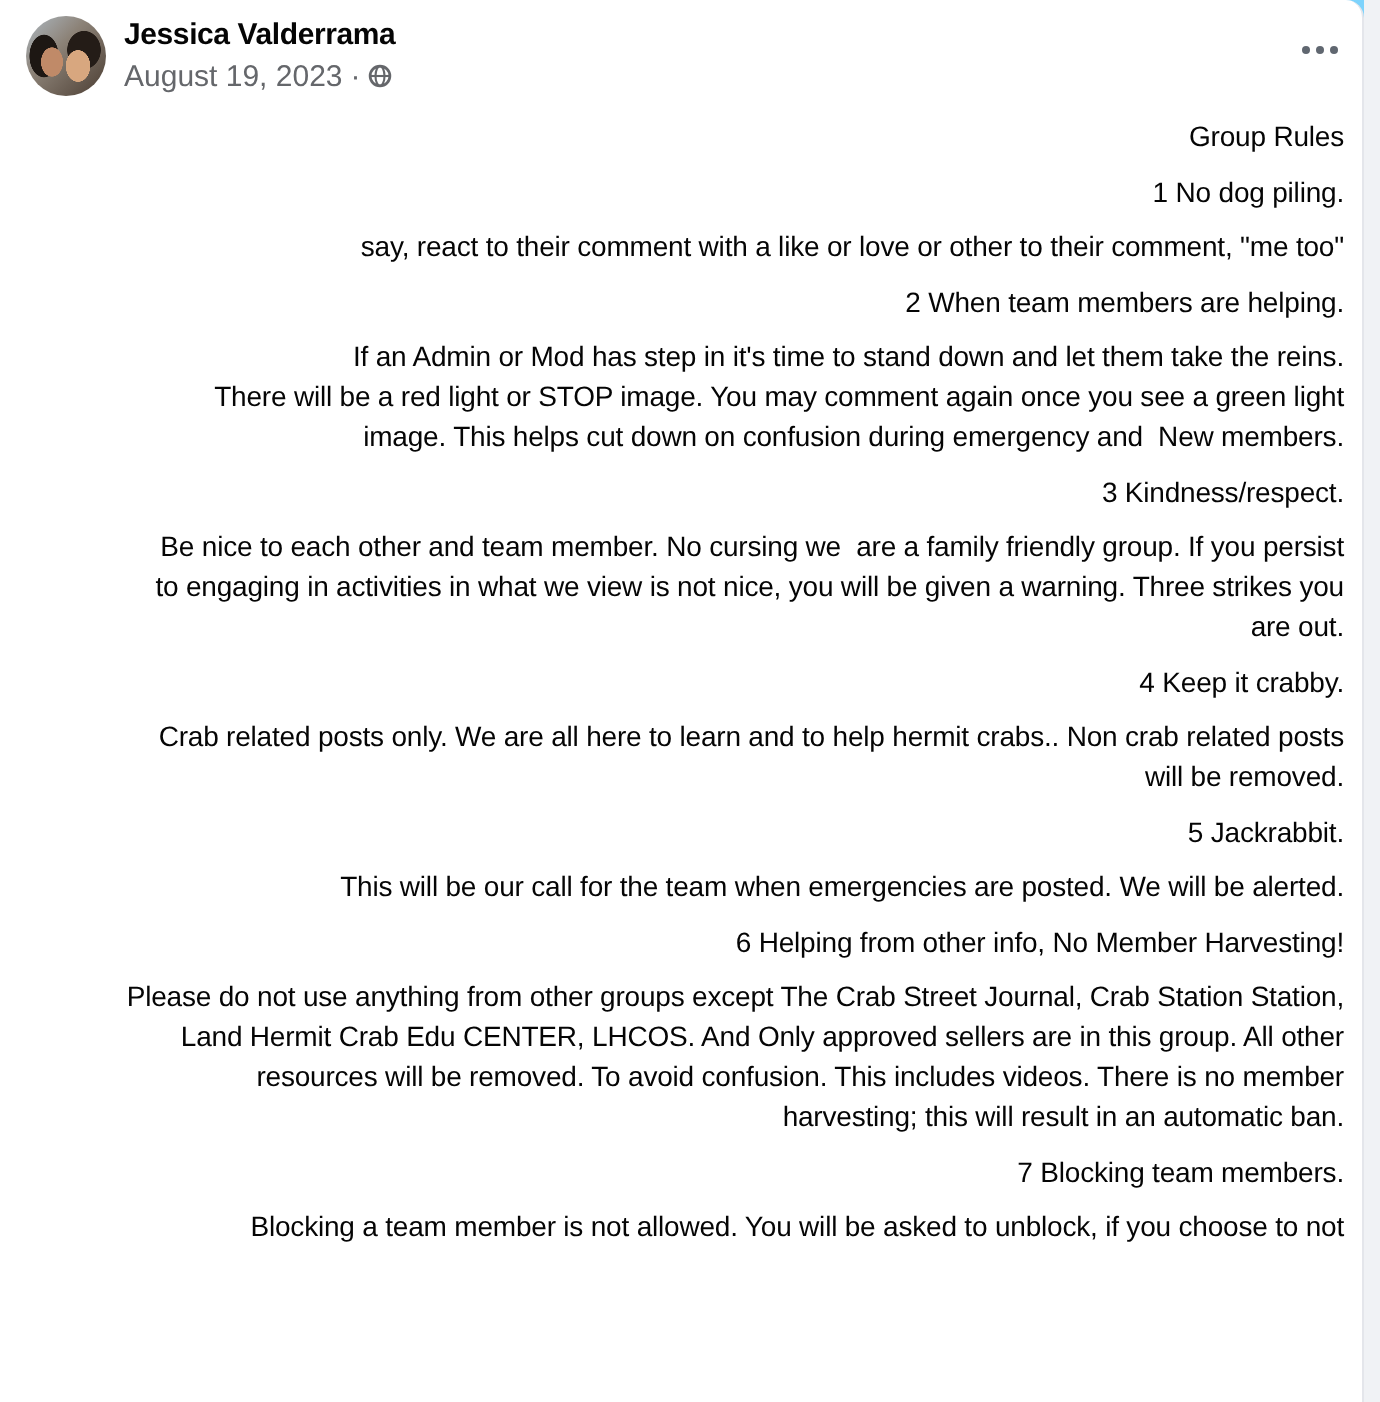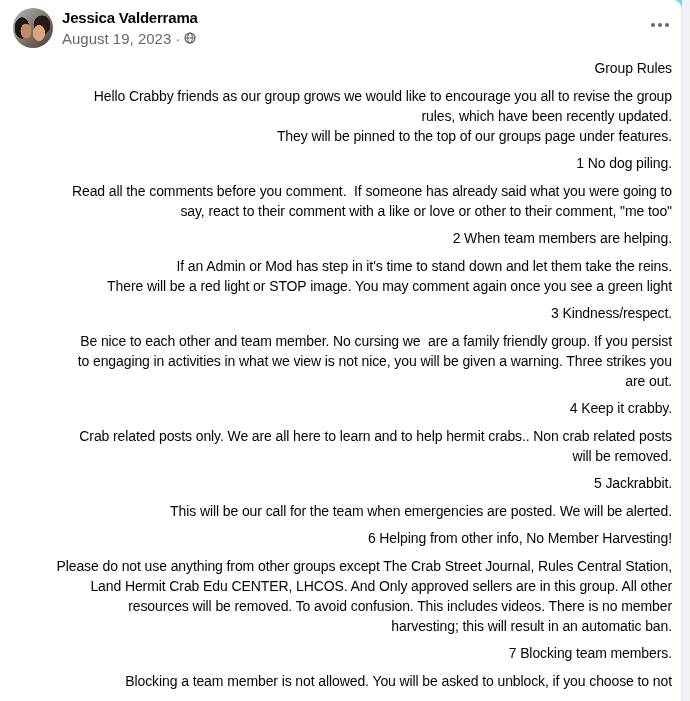--- a/index.html
+++ b/index.html
@@ -120,37 +120,32 @@
         <span class="dot"></span>
         <span class="dot"></span>
       </div>
     </div>
 
     <div class="post-body" id="post-text">
         <div class="paragraph">
           <div class="line">Group Rules</div>
         </div>
         <div class="paragraph">
-          <div class="line">Hello Crabby friends as our group grows we would like to encourage you all to revise the group</div>
-          <div class="line">rules, which have been recently updated.</div>
-          <div class="line">They will be pinned to the top of our groups page under features.</div>
-        </div>
-        <div class="paragraph">
           <div class="line">1 No dog piling.</div>
         </div>
         <div class="paragraph">
-          <div class="line">Read all the comments before you comment.  If someone has already said what you were going to</div>
           <div class="line">say, react to their comment with a like or love or other to their comment, "me too"</div>
         </div>
         <div class="paragraph">
           <div class="line">2 When team members are helping.</div>
         </div>
         <div class="paragraph">
           <div class="line">If an Admin or Mod has step in it's time to stand down and let them take the reins.</div>
           <div class="line">There will be a red light or STOP image. You may comment again once you see a green light</div>
+          <div class="line">image. This helps cut down on confusion during emergency and  New members.</div>
         </div>
         <div class="paragraph">
           <div class="line">3 Kindness/respect.</div>
         </div>
         <div class="paragraph">
           <div class="line">Be nice to each other and team member. No cursing we  are a family friendly group. If you persist</div>
           <div class="line">to engaging in activities in what we view is not nice, you will be given a warning. Three strikes you</div>
           <div class="line">are out.</div>
         </div>
         <div class="paragraph">
@@ -163,21 +158,21 @@
         <div class="paragraph">
           <div class="line">5 Jackrabbit.</div>
         </div>
         <div class="paragraph">
           <div class="line">This will be our call for the team when emergencies are posted. We will be alerted.</div>
         </div>
         <div class="paragraph">
           <div class="line">6 Helping from other info, No Member Harvesting!</div>
         </div>
         <div class="paragraph">
-          <div class="line">Please do not use anything from other groups except The Crab Street Journal, Rules Central Station,</div>
+          <div class="line">Please do not use anything from other groups except The Crab Street Journal, Crab Station Station,</div>
           <div class="line">Land Hermit Crab Edu CENTER, LHCOS. And Only approved sellers are in this group. All other</div>
           <div class="line">resources will be removed. To avoid confusion. This includes videos. There is no member</div>
           <div class="line">harvesting; this will result in an automatic ban.</div>
         </div>
         <div class="paragraph">
           <div class="line">7 Blocking team members.</div>
         </div>
         <div class="paragraph">
           <div class="line"> Blocking a team member is not allowed. You will be asked to unblock, if you choose to not</div>
         </div>

